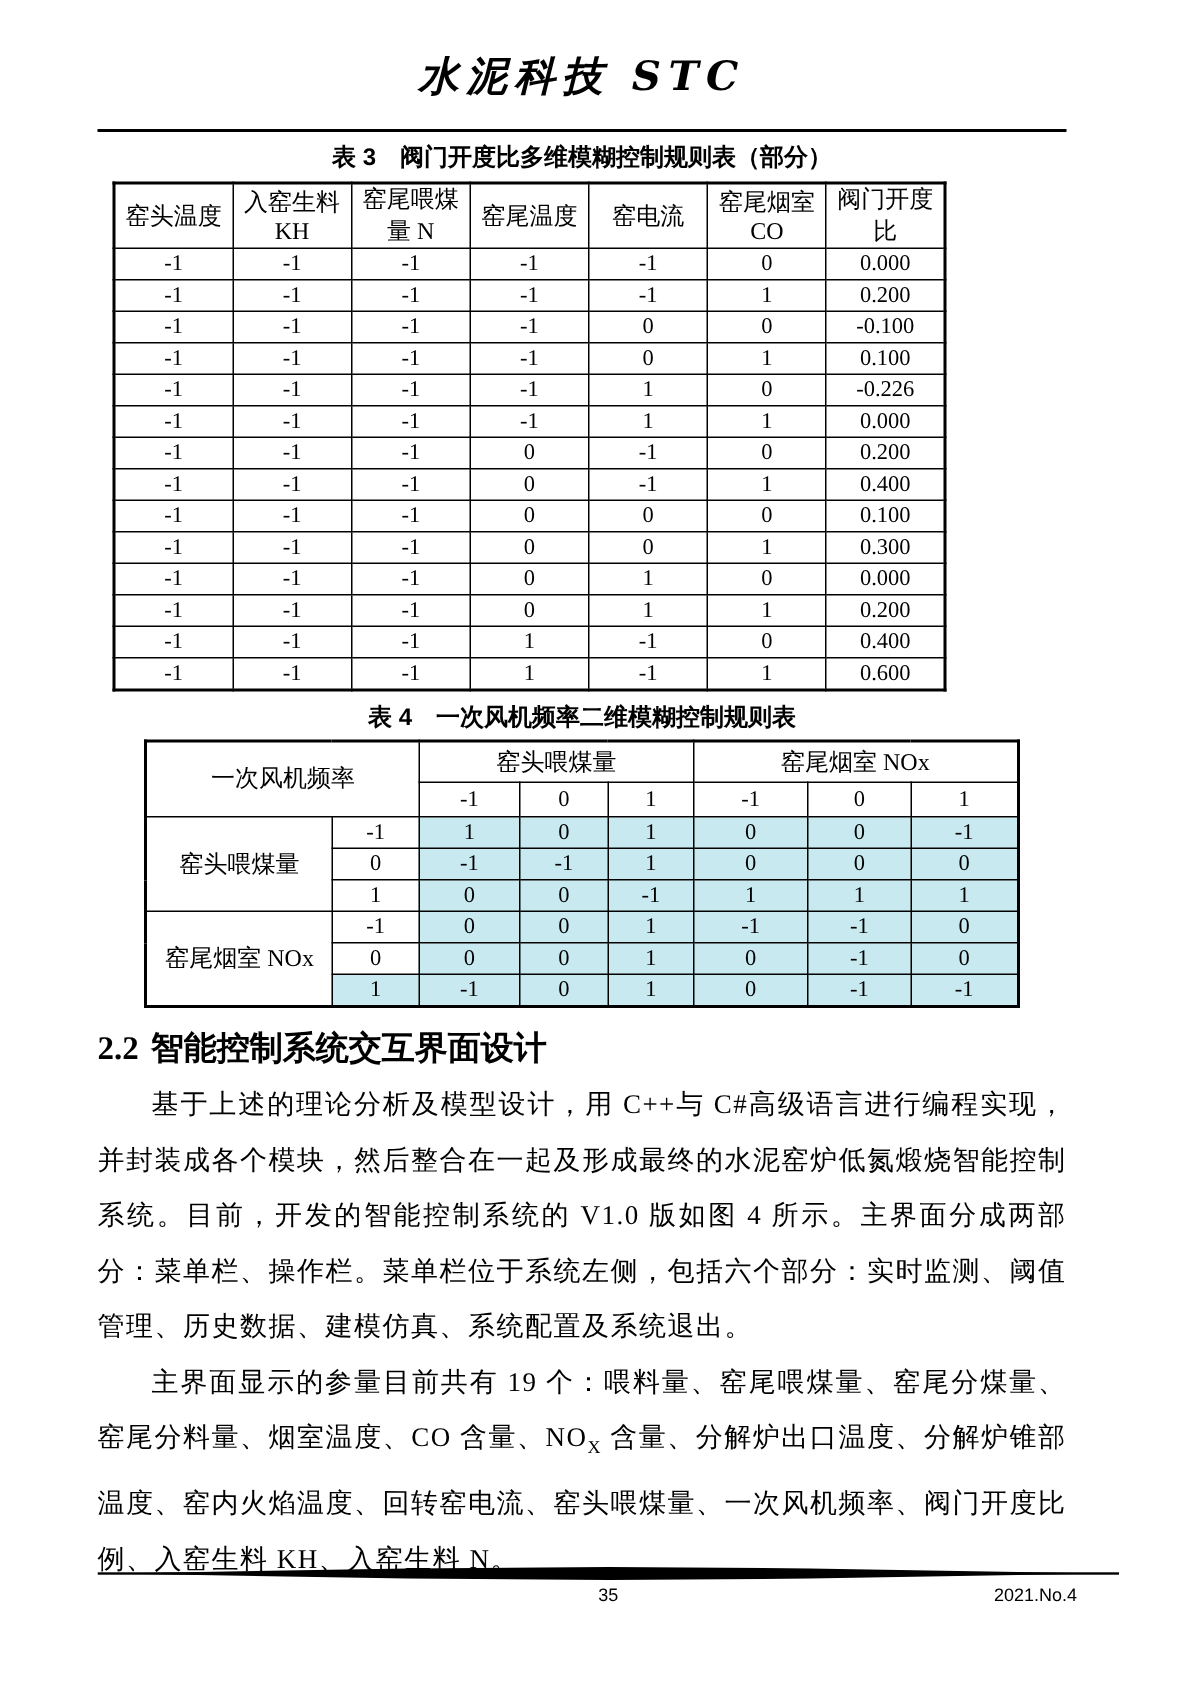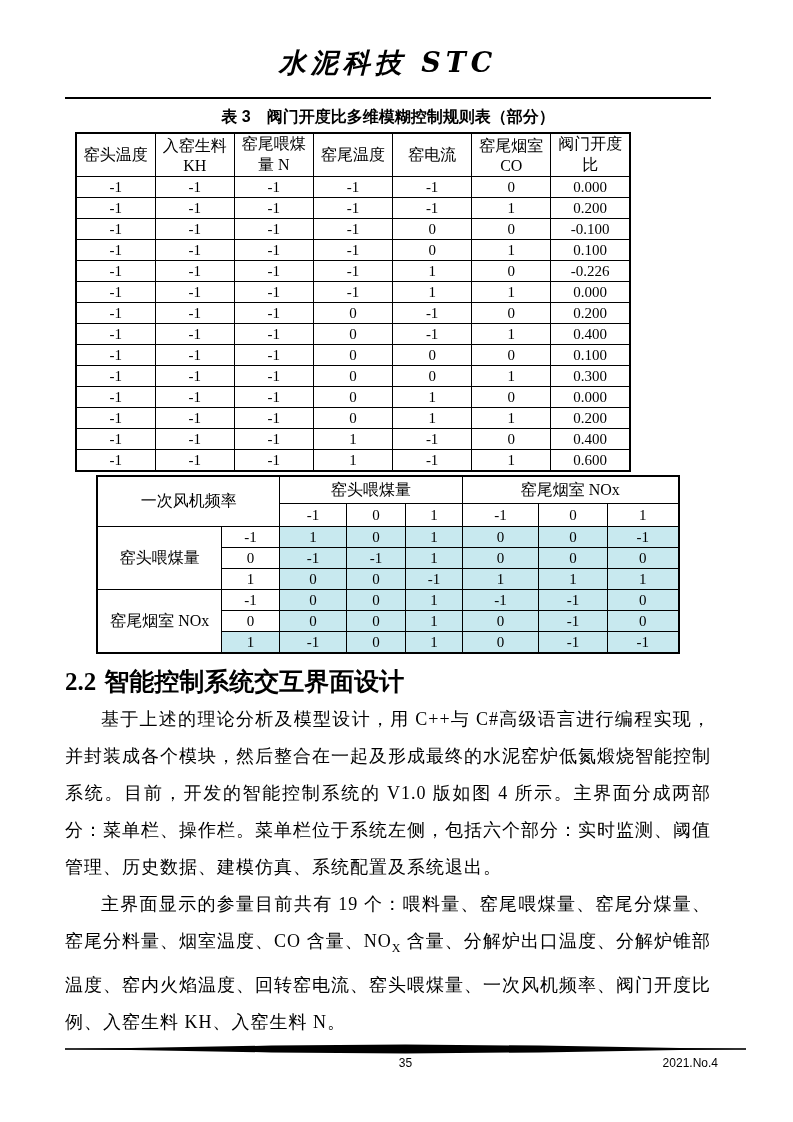--- a/index.html
+++ b/index.html
@@ -2,21 +2,21 @@
 <html><head>
 <meta charset="utf-8">
 <style>
   html, body { margin: 0; padding: 0; }
   body {
     width: 793px; height: 1122px;
     background: #ffffff; color: #000;
     font-family: "Liberation Serif", "DejaVu Serif", serif;
     position: relative; overflow: hidden;
   }
-  .page { padding: 0 82px 0 65px; margin-top: 11px; }
+  .page { padding: 0 82px 0 65px; }
 
   .journal-title {
     padding-top: 34px; height: 36px; line-height: 36px;
     text-align: center;
     font-family: "DejaVu Serif", serif;
     font-style: italic; font-weight: bold;
     font-size: 27px; letter-spacing: 5px;
   }
   .header-rule { margin-top: 16px; border-top: 2.5px solid #000; height: 0; }
 
@@ -35,21 +35,21 @@
   .t3 td { height: 20px; font-size: 15px; }
 
   .t4 { width: 581px; margin: 3px auto 0; }
   .t4 th { font-weight: normal; }
   .t4 .group-row th { height: 26px; font-size: 16px; }
   .t4 .sub-row th { height: 22px; font-size: 15px; }
   .t4 td { height: 20px; font-size: 15px; }
   .t4 .rowlabel { font-size: 16px; }
 
   .section-heading {
-    margin: 14px 0 6px 0; line-height: 26px; font-size: 25px; font-weight: bold;
+    margin: 14px 0 6px 0; line-height: 26px; font-size: 22px; font-weight: bold;
   }
   .section-heading .num { font-family: "Liberation Serif", serif; margin-right: 8px; }
   .section-heading .txt { font-family: "Liberation Sans", sans-serif; }
 
   .body-para {
     margin: 0; font-size: 18px; line-height: 37px;
     text-align: justify; text-indent: 2em; letter-spacing: 1px;
   }
   .body-para.first { margin-top: 6px; }
   .body-para sub { font-size: 12px; }
@@ -207,20 +207,21 @@
           <td>-1</td>
           <td>-1</td>
           <td>1</td>
           <td>-1</td>
           <td>1</td>
           <td>0.600</td>
         </tr>
       </tbody>
   </table>
 
+  <div class="table-caption">表 4　一次风机频率二维模糊控制规则表</div>
   <table class="t4">
     <colgroup>
       <col style="width:124px">
         <col style="width:58px">
       <col style="width:67px">
         <col style="width:59px">
         <col style="width:57px">
       <col style="width:76px">
         <col style="width:69px">
         <col style="width:71px">

